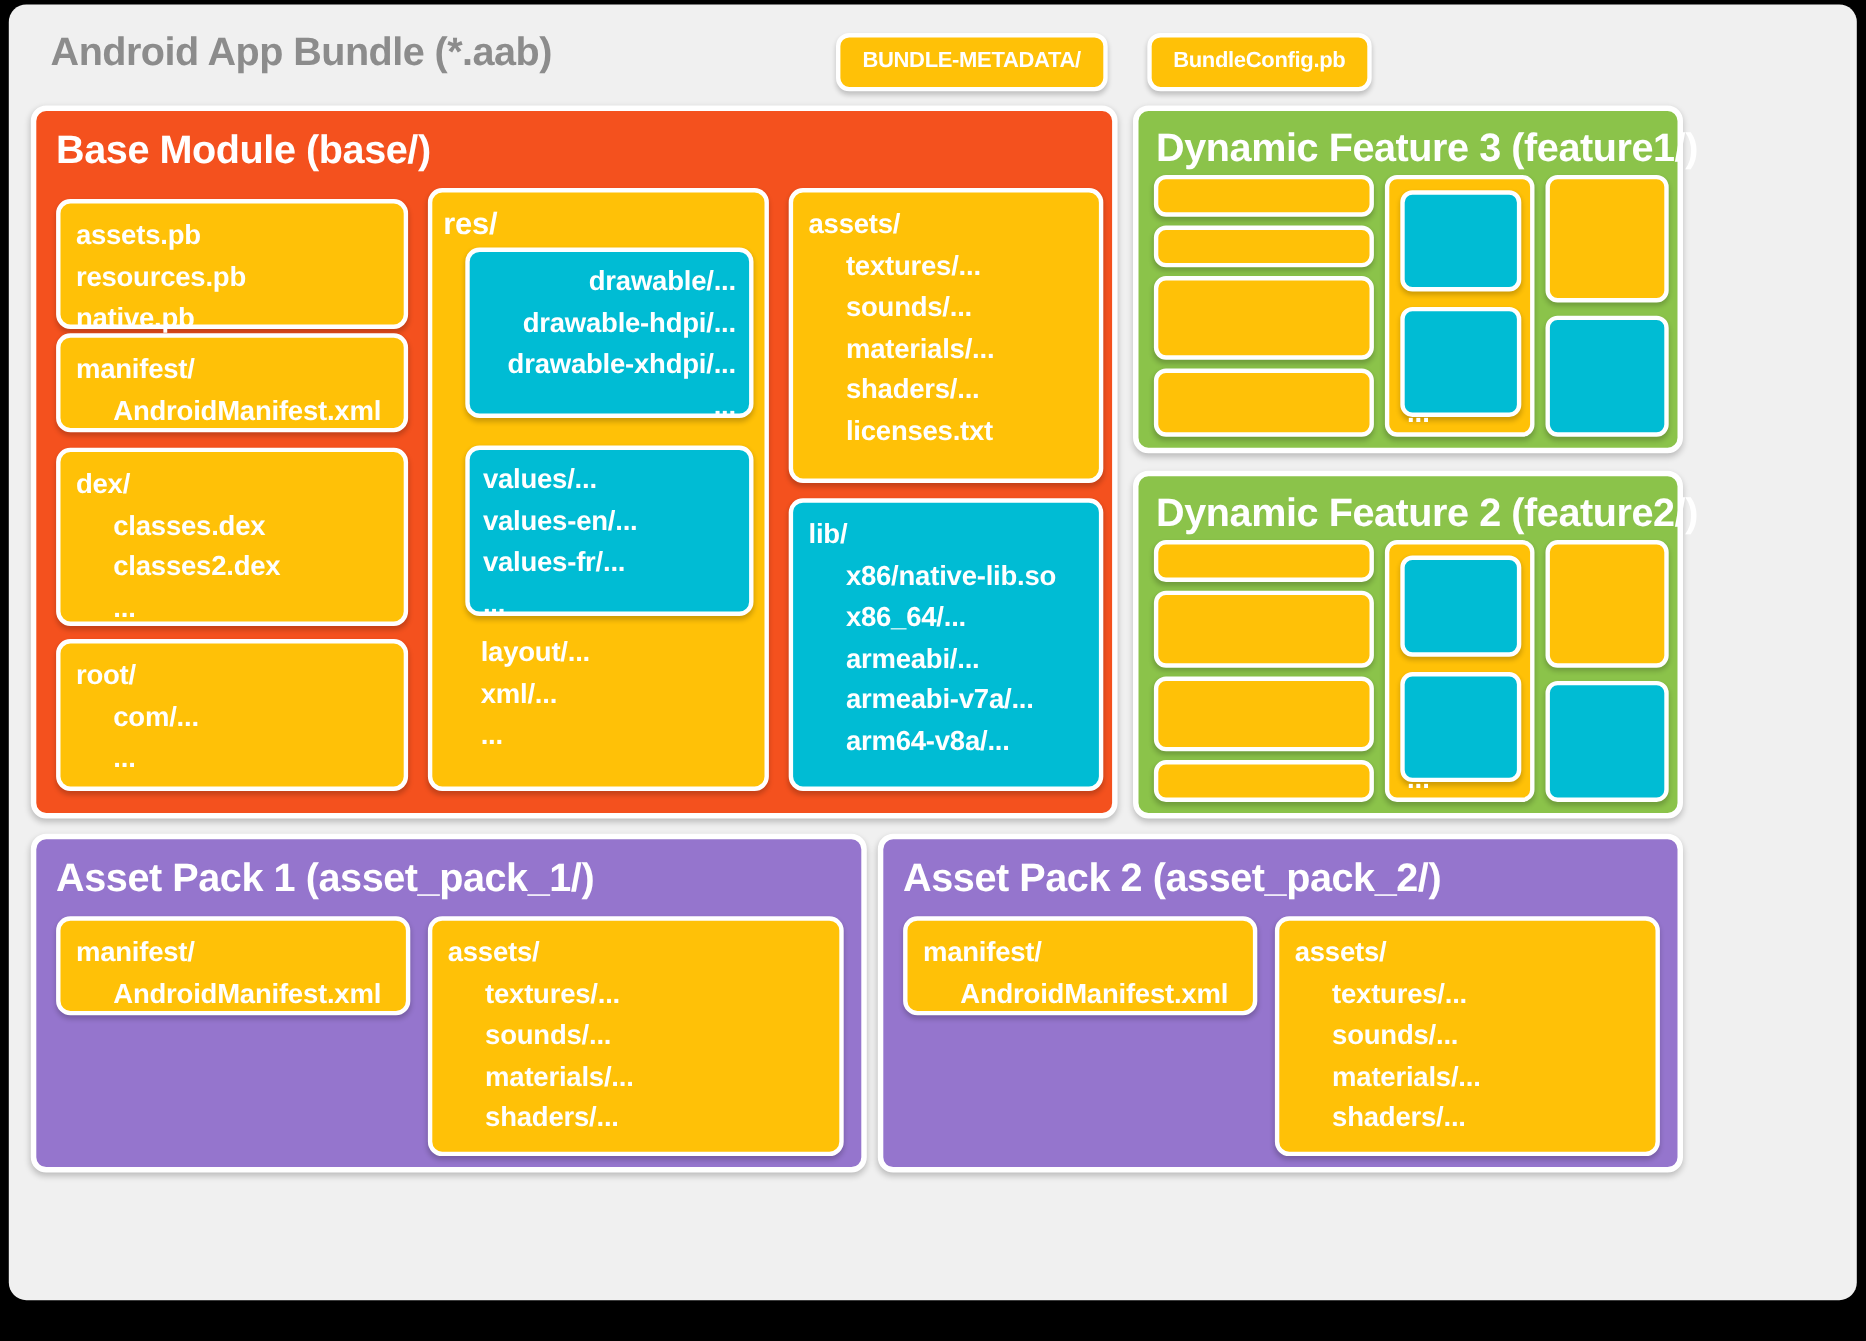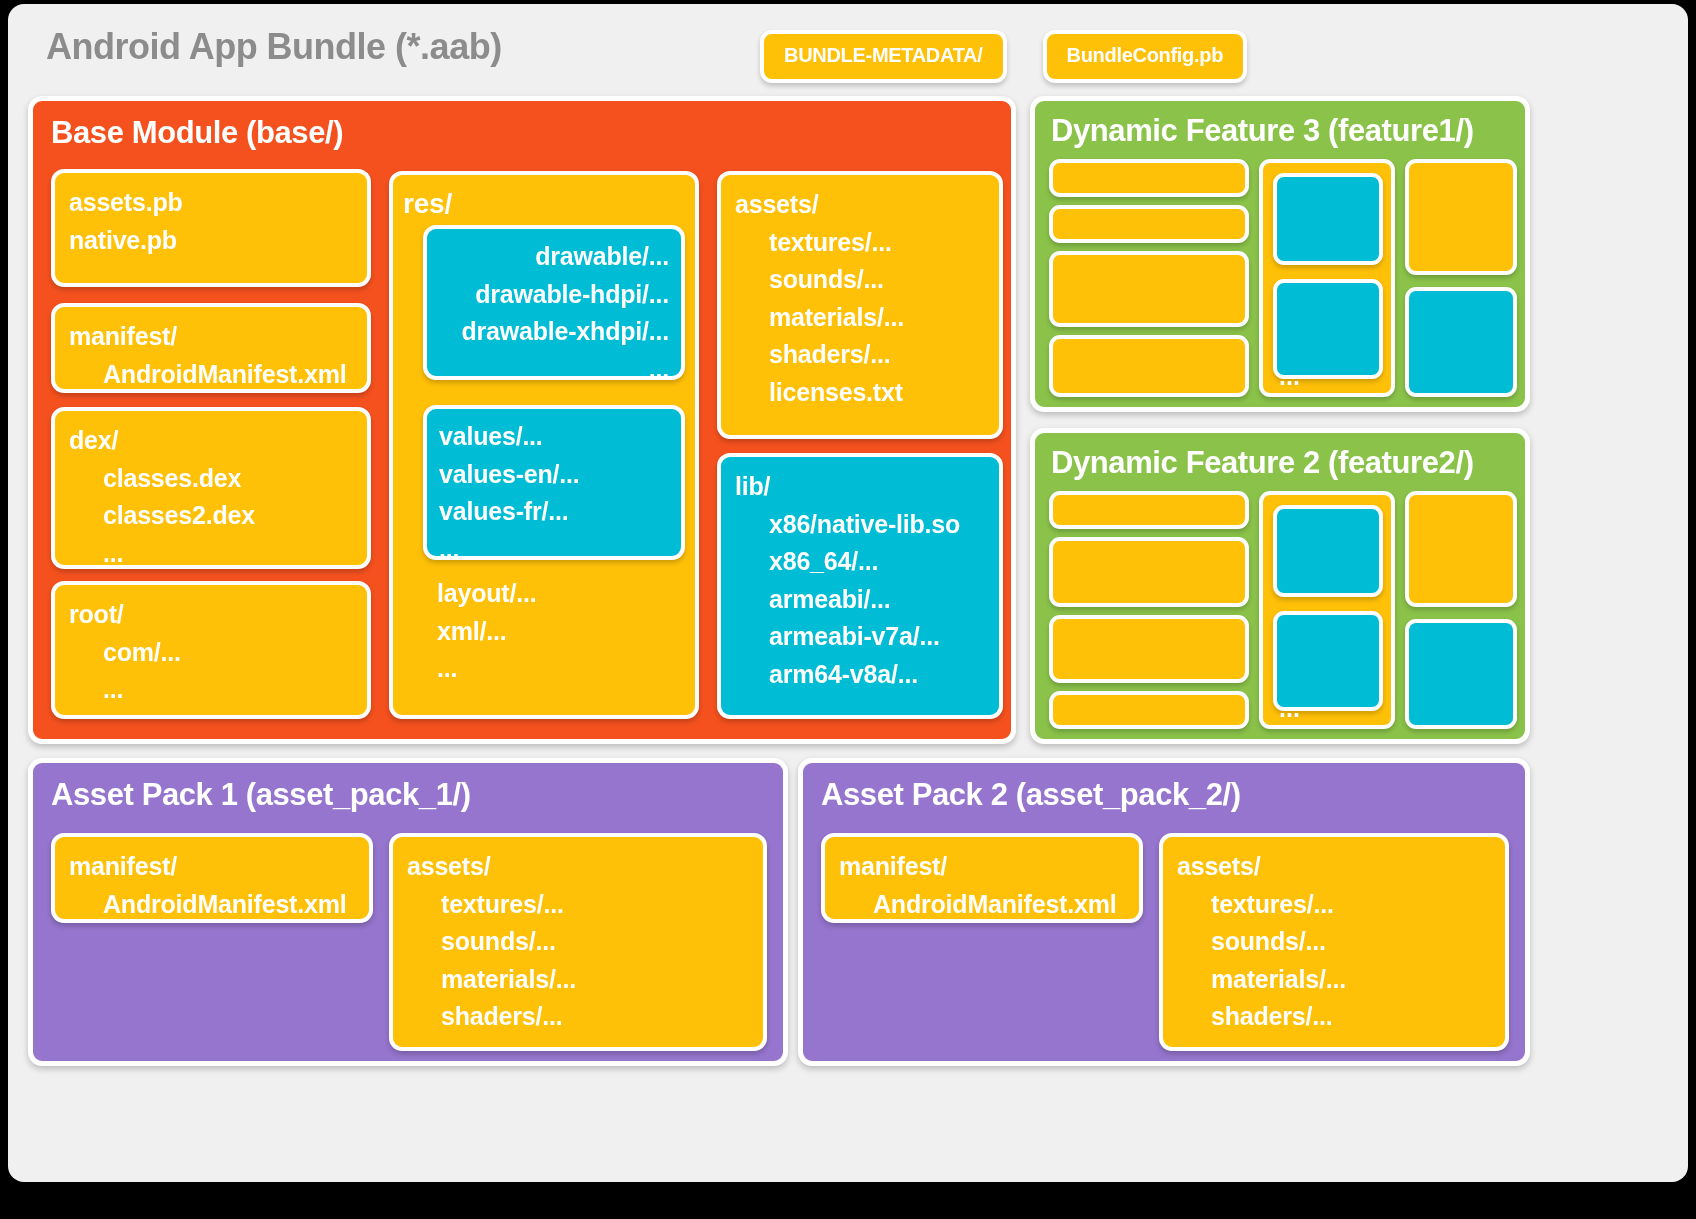--- a/index.html
+++ b/index.html
@@ -49,21 +49,21 @@
   
   .panel {
     position: absolute;
     border: 5px solid #fff;
     border-radius: 14px;
     box-shadow: 0 3px 6px rgba(0,0,0,0.22);
   }
   .panel-title {
     color: #fff;
     font-weight: 700;
-    font-size: 31px;
+    font-size: 36px;
     letter-spacing: -0.4px;
     white-space: nowrap;
   }
 
   
   .card {
     position: absolute;
     background: #ffc107;
     border: 4px solid #fff;
     border-radius: 13px;
@@ -116,22 +116,23 @@
     <div class="bundle-title">Android App Bundle (*.aab)</div>
     <div class="meta-badges">
       <div class="badge">BUNDLE-METADATA/</div>
       <div class="badge">BundleConfig.pb</div>
     </div>
   </div>
 
   <div class="panel" id="base-module">
     <div class="panel-title">Base Module (base/)</div>
 
-    <div class="card" style="left:18px; top:68px; width:320px; height:118px;">
+    <div class="card" style="left:18px; top:80px; width:320px; height:118px;">
       <span class="lbl">assets.pb</span>
+      <span class="lbl">resources.pb</span>
       <span class="lbl">native.pb</span>
     </div>
 
     <div class="card" style="left:18px; top:202px; width:320px; height:90px;">
       <span class="lbl">manifest/</span>
       <span class="ind">AndroidManifest.xml</span>
     </div>
 
     <div class="card" style="left:18px; top:306px; width:320px; height:162px;">
       <span class="lbl">dex/</span>

